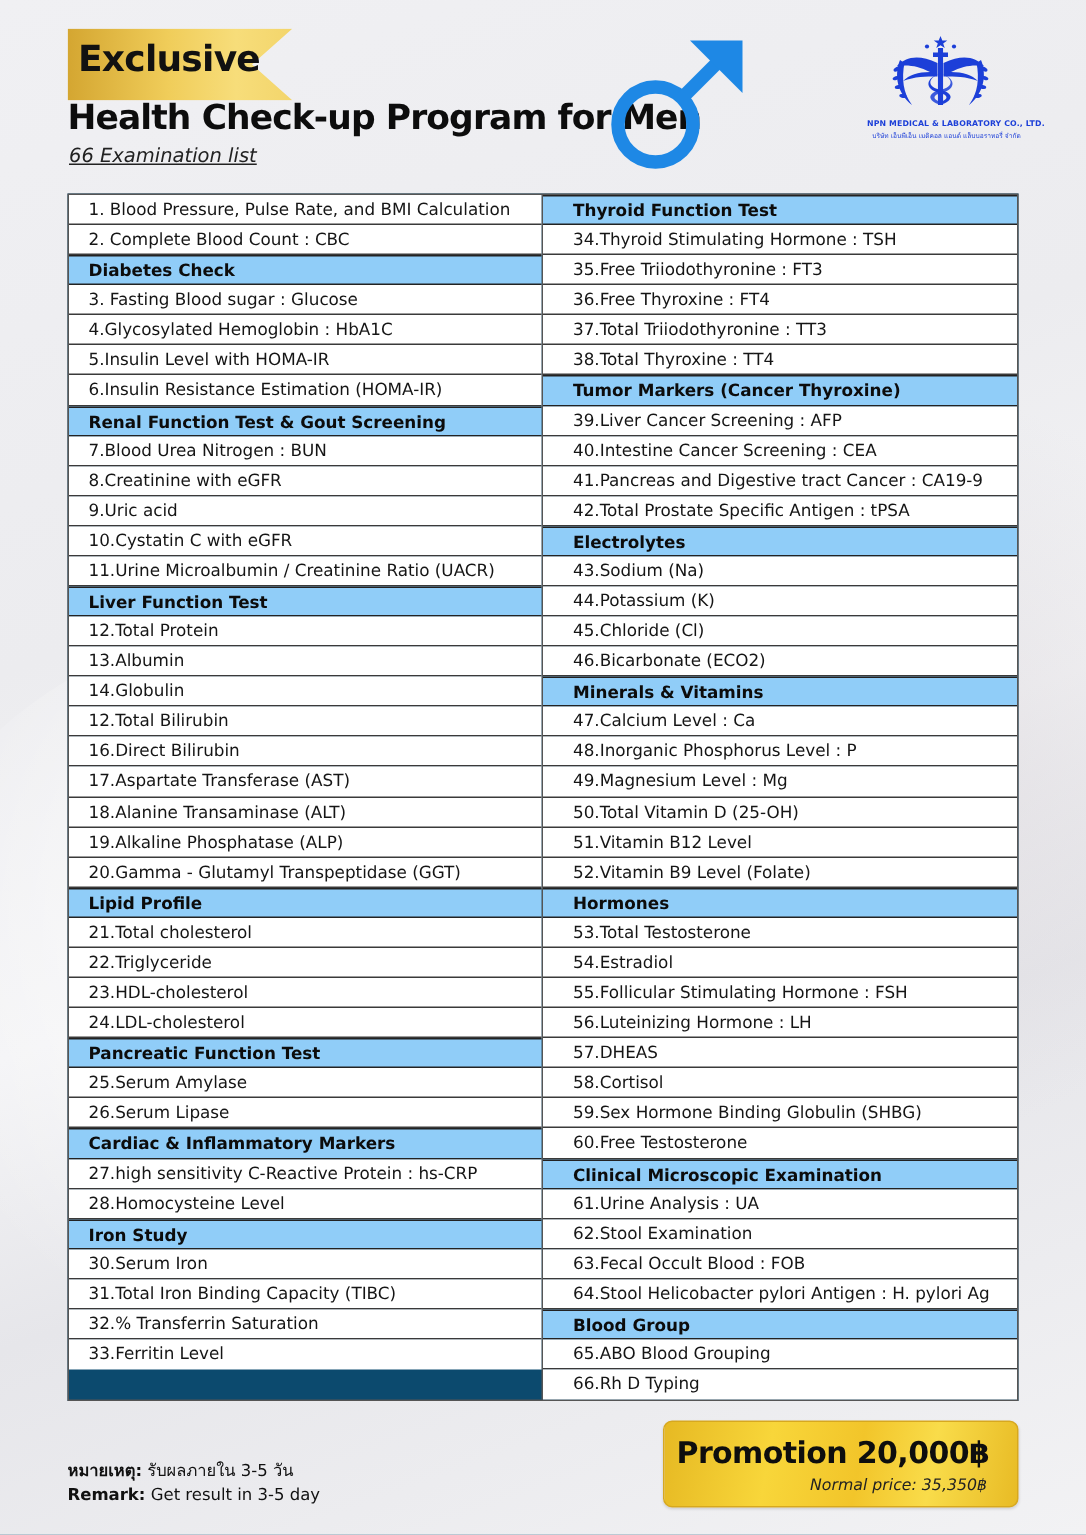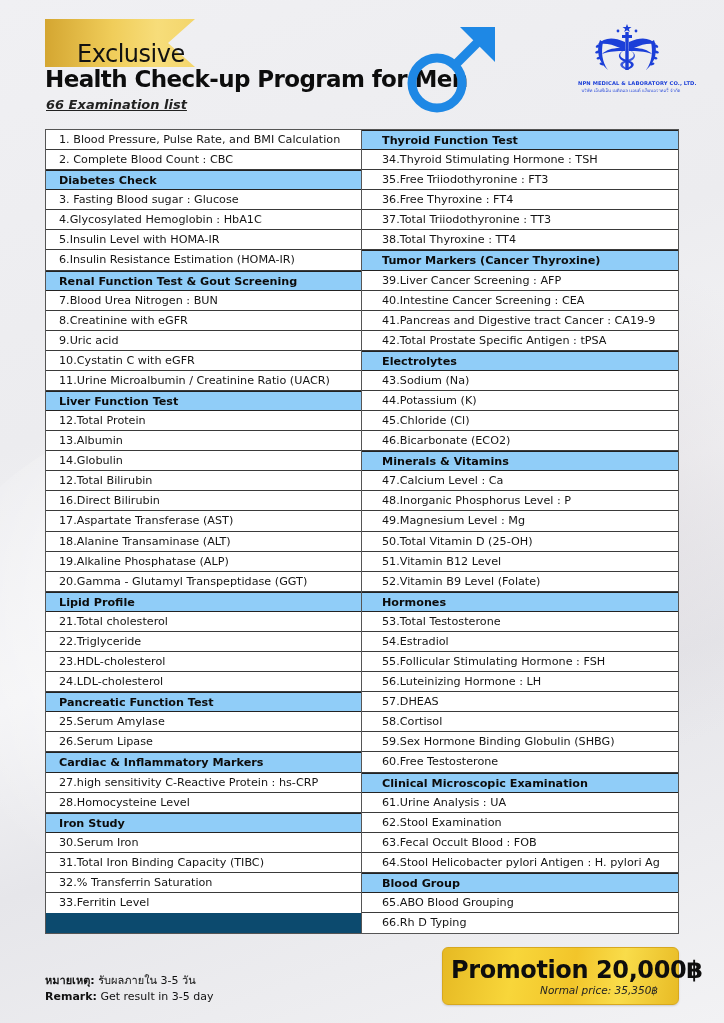--- a/index.html
+++ b/index.html
@@ -21,35 +21,33 @@
       border-radius: 50%;
       background: radial-gradient(circle at 40% 50%, rgba(215,210,215,0.55), rgba(230,230,235,0) 70%);
       pointer-events: none;
     }
     .ribbon {
       position: absolute; left: 45px; top: 19px; width: 150px; height: 48px;
       background: linear-gradient(90deg, #d4a631 0%, #f0cd5a 45%, #f7dd7a 75%, #f3d56b 100%);
       clip-path: polygon(0 0, 100% 0, 82% 50%, 100% 100%, 0 100%);
     }
     .ribbon-text {
-      position: absolute; left: 52px; top: 40px;
-      font-family: "DejaVu Sans", sans-serif; font-weight: normal; font-size: 24px; color: #111;
+      position: absolute; left: 52px; top: 25px;
+      font-family: "DejaVu Sans", sans-serif; font-weight: bold; font-size: 24px; color: #111;
       letter-spacing: -0.5px;
-      margin-left: 25px;
     }
     .title {
       position: absolute; left: 45px; top: 66px;
       font-family: "DejaVu Sans", sans-serif; font-weight: bold; font-size: 23px; color: #0d0d0d;
       letter-spacing: -0.6px; z-index: 2; white-space: nowrap;
     }
     .subtitle {
       position: absolute; left: 46px; top: 97px;
       font-family: "DejaVu Sans", sans-serif; font-style: italic; font-size: 13px; color: #222;
       text-decoration: underline;
-      font-weight: bold;
     }
     .male-symbol { position: absolute; left: 405px; top: 25px; width: 95px; height: 90px; z-index: 3; }
     .logo { position: absolute; left: 592px; top: 22px; width: 70px; height: 58px; }
     .logo-line1 {
       position: absolute; left: 578px; top: 80px; width: 106px; text-align: center;
       font-size: 5.2px; font-weight: bold; color: #1c3fd8; letter-spacing: 0.1px; white-space: nowrap;
     }
     .logo-line2 {
       position: absolute; left: 578px; top: 87px; width: 106px; text-align: center;
       font-size: 4.4px; color: #1c3fd8; white-space: nowrap;
@@ -78,21 +76,21 @@
     .remark b { font-weight: bold; }
     .promo {
       position: absolute; left: 442px; top: 947px; width: 237px; height: 58px;
       border-radius: 6px;
       background: linear-gradient(100deg, #e6b923 0%, #f8d63a 30%, #f2c52a 55%, #f9dc4a 75%, #e8bb25 100%);
       border: 1px solid #d7a81f;
       box-shadow: 0 1px 2px rgba(0,0,0,0.15);
     }
     .promo-main {
       position: absolute; left: 8px; top: 8px;
-      font-weight: bold; font-size: 24px; color: #0e0e0e; letter-spacing: -0.4px; white-space: nowrap;
+      font-weight: bold; font-size: 20px; color: #0e0e0e; letter-spacing: -0.4px; white-space: nowrap;
     }
     .promo-sub {
       position: absolute; right: 20px; top: 36px;
       font-style: italic; font-size: 10.5px; color: #222; white-space: nowrap;
     }
   </style>
 </head>
 <body>
 
 <div class="bg-swoosh"></div>

